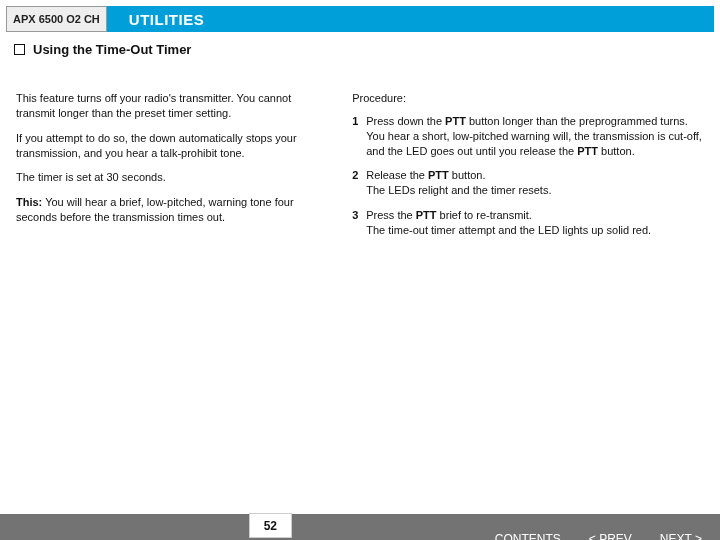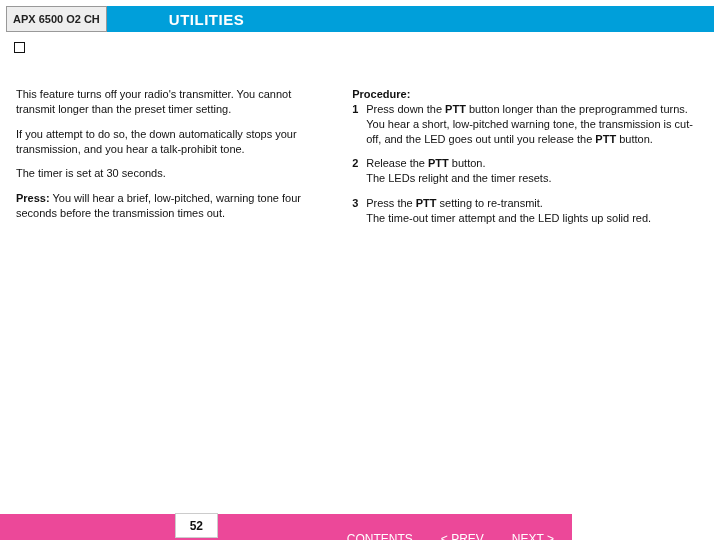--- a/index.html
+++ b/index.html
@@ -10,21 +10,20 @@
     background: #fff;
     position: relative;
     overflow: hidden;
   }
   .header-bar {
     display: flex;
     align-items: stretch;
     height: 26px;
     background: #009fda;
     margin: 6px 6px 0 6px;
-    gap: 40px;
   }
   .model-badge {
     background: #eee;
     border: 1px solid #999;
     padding: 3px 6px;
     font-size: 11px;
     font-weight: bold;
     color: #222;
     display: flex;
     align-items: center;
@@ -63,38 +62,38 @@
   }
   .col-left {
     width: 48%;
     padding-right: 14px;
   }
   .col-right {
     width: 52%;
     padding-left: 6px;
   }
   .para { margin-bottom: 10px; }
-  .proc-label { font-weight: bold; }
+  .proc-label { font-weight: normal; margin-bottom: 8px; }
   .step {
     display: flex;
     margin-bottom: 10px;
   }
   .step-num {
     width: 14px;
     font-weight: bold;
     flex-shrink: 0;
   }
   .step-body { flex: 1; }
   .footer {
     position: absolute;
     left: 0;
     bottom: 0;
-    width: 572px;
+    width: 720px;
     height: 26px;
-    background: #ec4899;
+    background: #737373;
     display: flex;
     align-items: center;
   }
   .page-num-wrap {
     position: absolute;
     left: 0;
     width: 50%;
     display: flex;
     justify-content: flex-end;
     padding-right: 68px;
@@ -122,55 +121,56 @@
 </head>
 <body>
 
 <div class="header-bar">
   <div class="model-badge">APX 6500 O2 CH</div>
   <div class="header-title">UTILITIES</div>
 </div>
 
 <div class="subtitle-row">
   <span class="checkbox-icon"></span>
+  <span>Using the Time-Out Timer</span>
 </div>
 
 <div class="content">
   <div class="col-left">
     <div class="para">This feature turns off your radio's transmitter. You cannot transmit longer than the preset timer setting.</div>
     <div class="para">If you attempt to do so, the down automatically stops your transmission, and you hear a talk-prohibit tone.</div>
     <div class="para">The timer is set at 30 seconds.</div>
     <div class="para">
-      <b>Press:</b><span> You will hear a brief, low-pitched, warning tone four seconds before the transmission times out.</span>
+      <b>This:</b><span> You will hear a brief, low-pitched, warning tone four seconds before the transmission times out.</span>
     </div>
   </div>
 
   <div class="col-right">
     <div class="proc-label">Procedure:</div>
 
     <div class="step">
       <div class="step-num">1</div>
       <div class="step-body">
         <span>Press down the </span><b>PTT</b><span> button longer than the preprogrammed turns.</span><br>
-        <i style="font-style:normal"><span>You hear a short, low-pitched warning tone, the transmission is cut-off, and the LED goes out until you release the </span><b>PTT</b><span> button.</span></i>
+        <i style="font-style:normal"><span>You hear a short, low-pitched warning will, the transmission is cut-off, and the LED goes out until you release the </span><b>PTT</b><span> button.</span></i>
       </div>
     </div>
 
     <div class="step">
       <div class="step-num">2</div>
       <div class="step-body">
         <span>Release the </span><b>PTT</b><span> button.</span><br>
         <span>The LEDs relight and the timer resets.</span>
       </div>
     </div>
 
     <div class="step">
       <div class="step-num">3</div>
       <div class="step-body">
-        <span>Press the </span><b>PTT</b><span> setting to re-transmit.</span><br>
+        <span>Press the </span><b>PTT</b><span> brief to re-transmit.</span><br>
         <span>The time-out timer attempt and the LED lights up solid red.</span>
       </div>
     </div>
   </div>
 </div>
 
 <div class="footer">
   <div class="page-num-wrap">
     <div class="page-num-box">52</div>
   </div>

